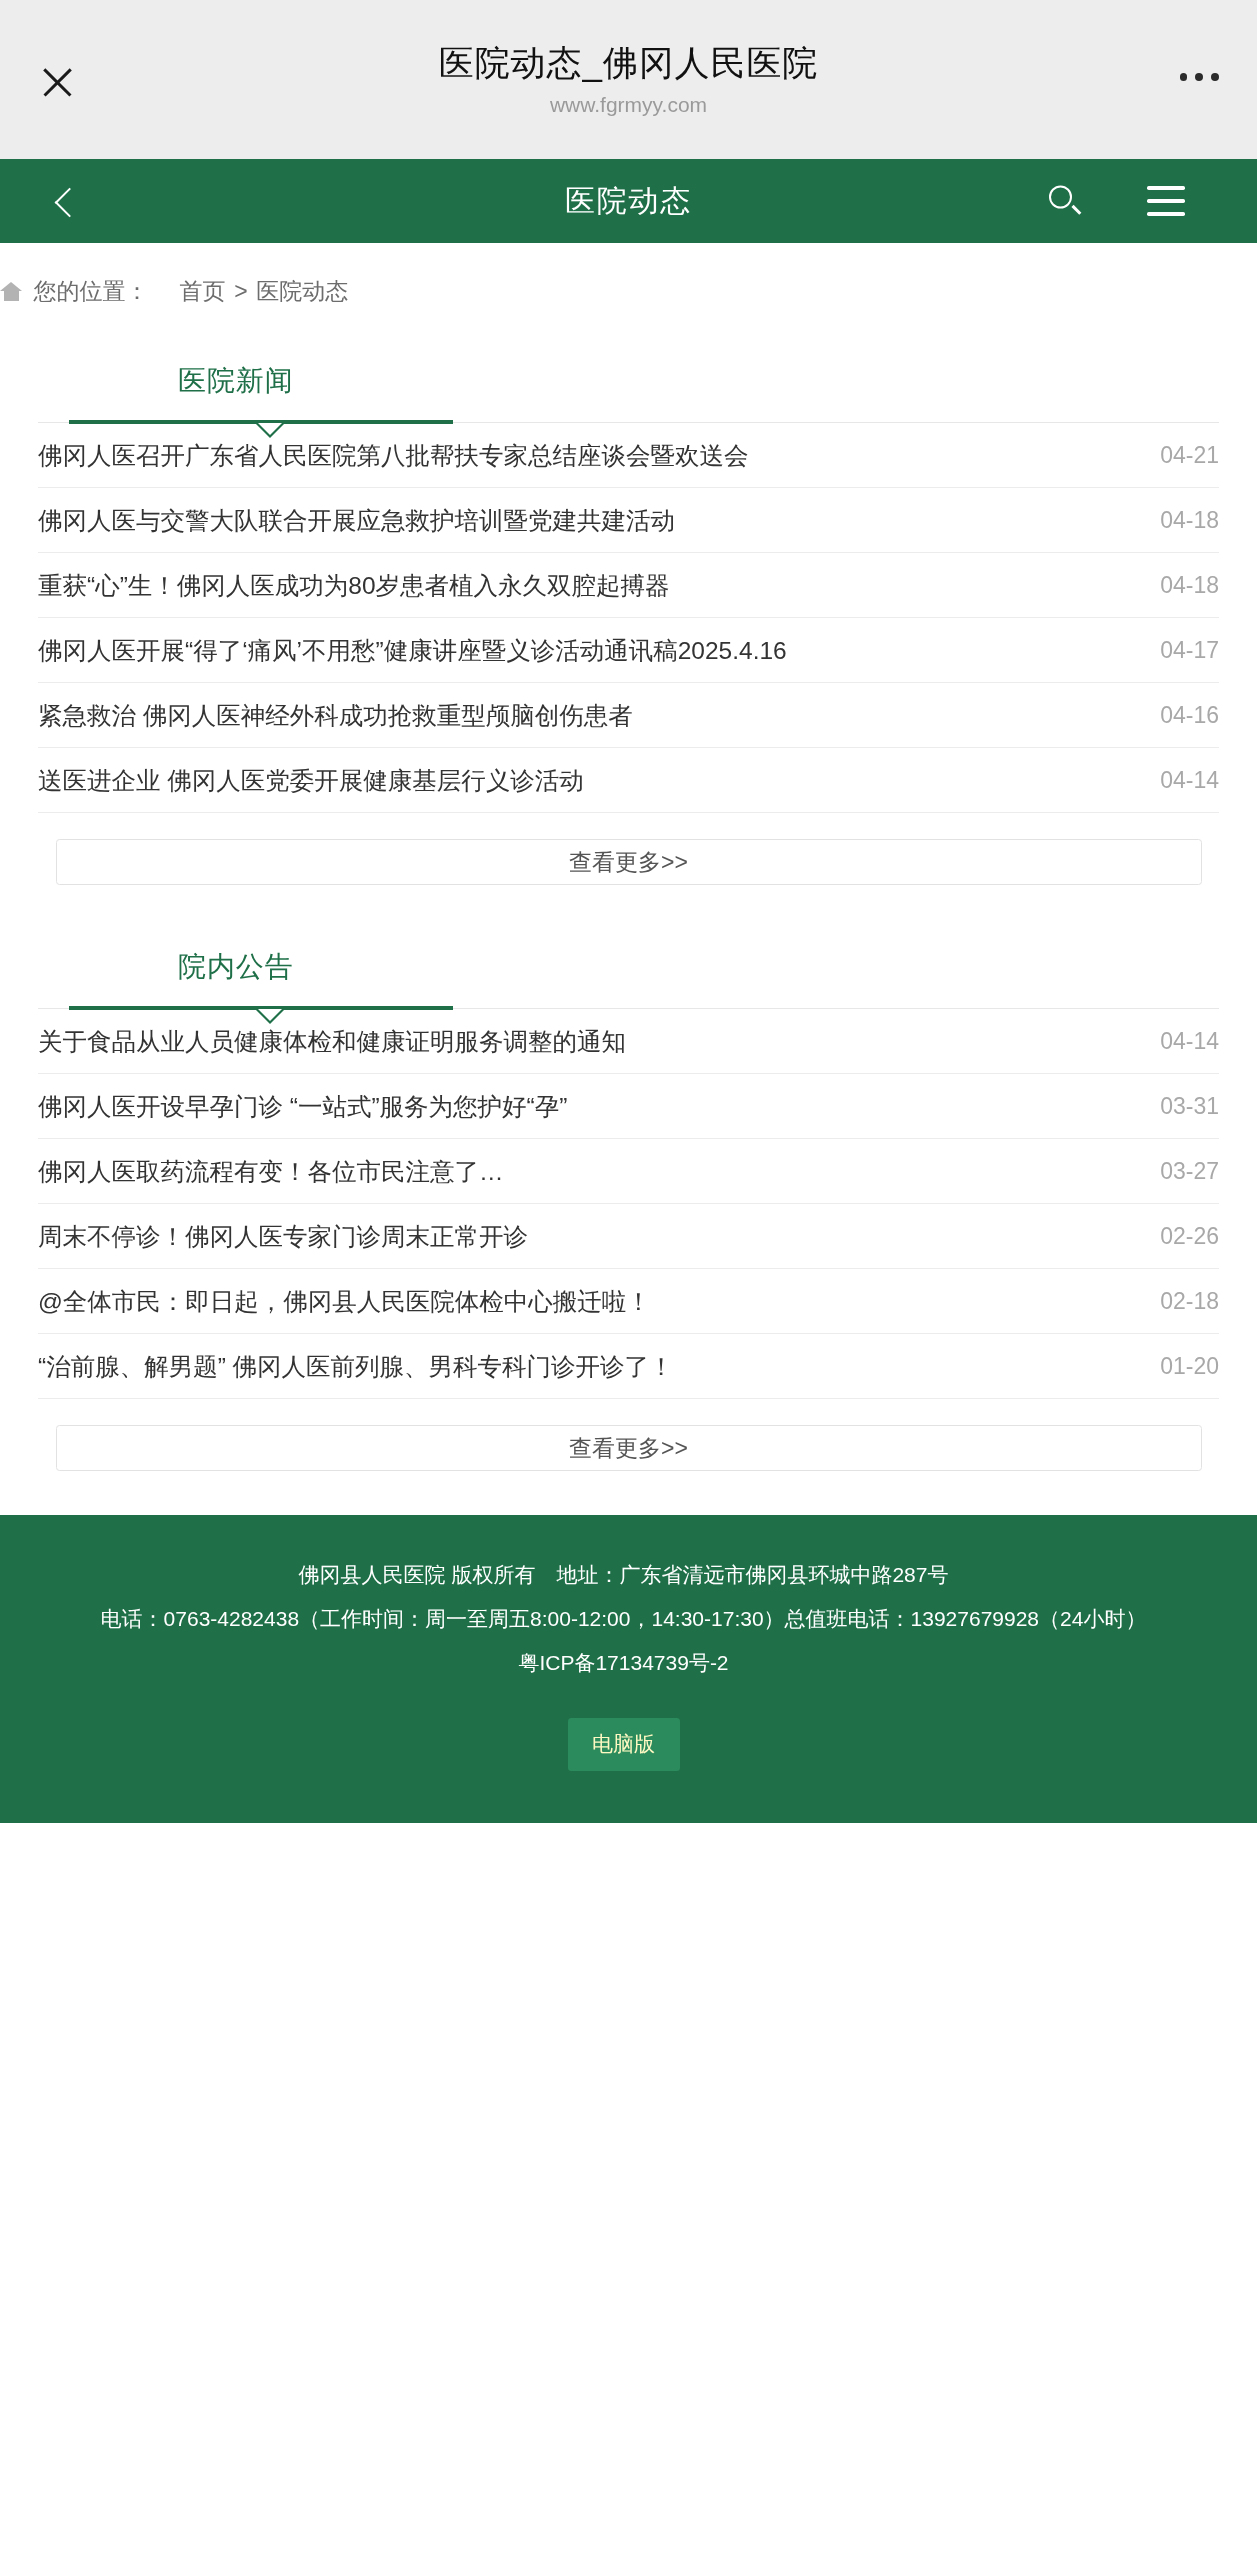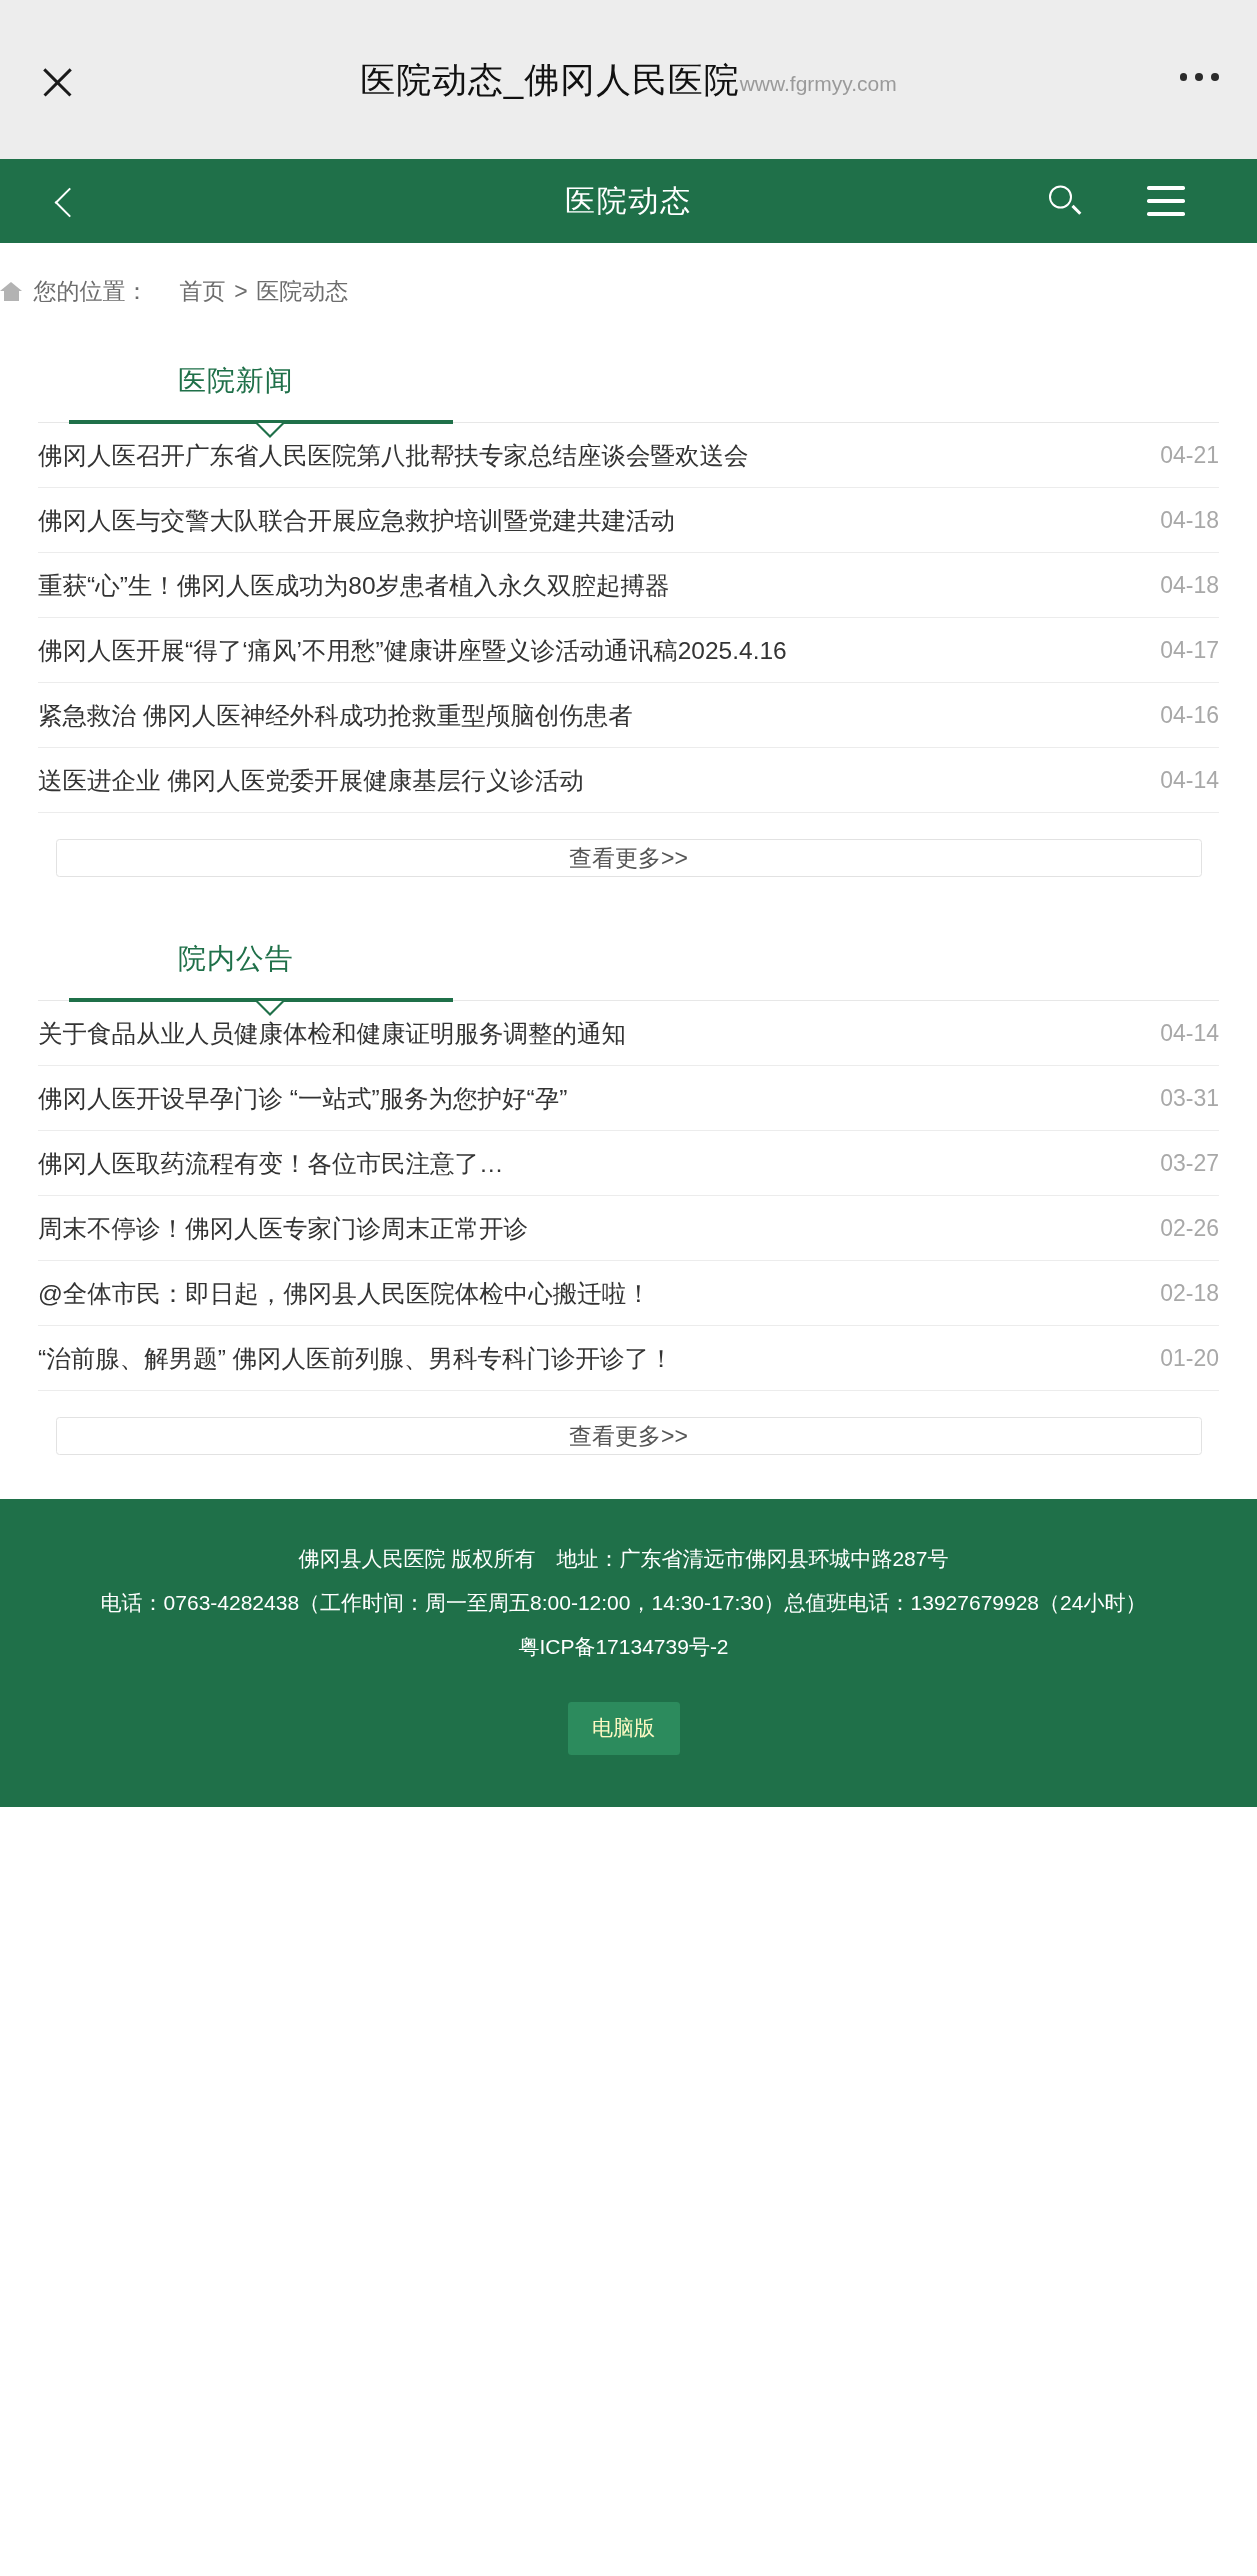--- a/index.html
+++ b/index.html
@@ -11,21 +11,21 @@
   body { width: 1257px; }
 
   
   .browser-bar {
     height: 159px;
     background: #ededed;
     position: relative;
     display: flex;
     align-items: center;
     justify-content: center;
-    flex-direction: row;
+    flex-direction: column;
   }
   .browser-title {
     font-size: 35px;
     color: #111111;
     letter-spacing: 0.9px;
     line-height: 1.2;
   }
   .browser-url {
     font-size: 21px;
     color: #9a9a9a;
@@ -232,21 +232,21 @@
     padding-right: 21px;
   }
   .news-date {
     font-size: 23px;
     color: #a8a8a8;
     flex: none;
   }
 
   .more-btn {
     margin: 26px 17.5px 0 17.5px;
-    height: 38px;
+    height: 46px;
     border: 0.9px solid #e2e2e2;
     border-radius: 3.5px;
     display: flex;
     align-items: center;
     justify-content: center;
     font-size: 23px;
     color: #555555;
     cursor: pointer;
     background: #fff;
   }

